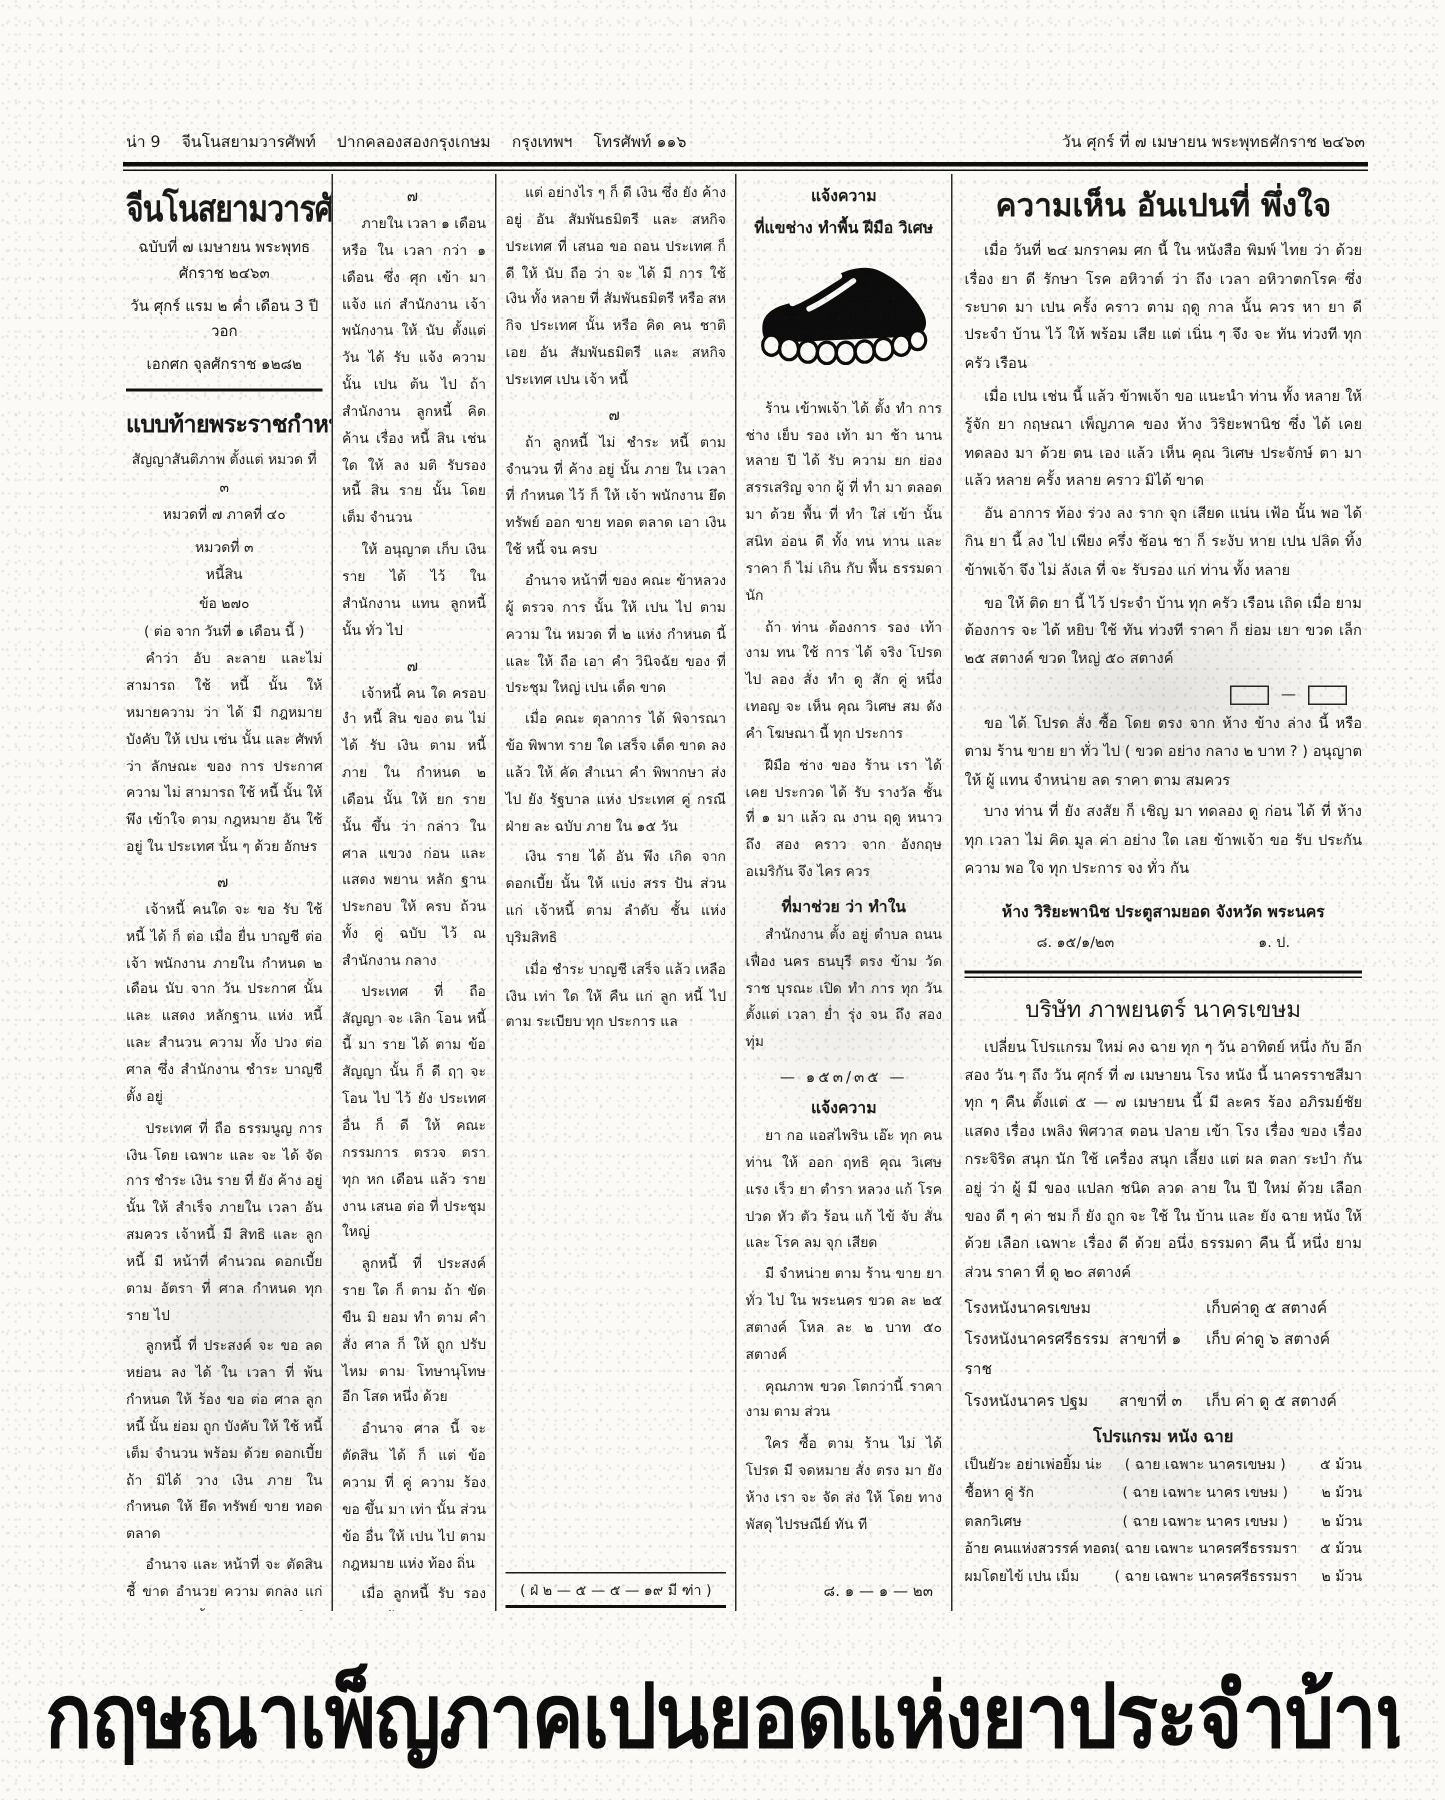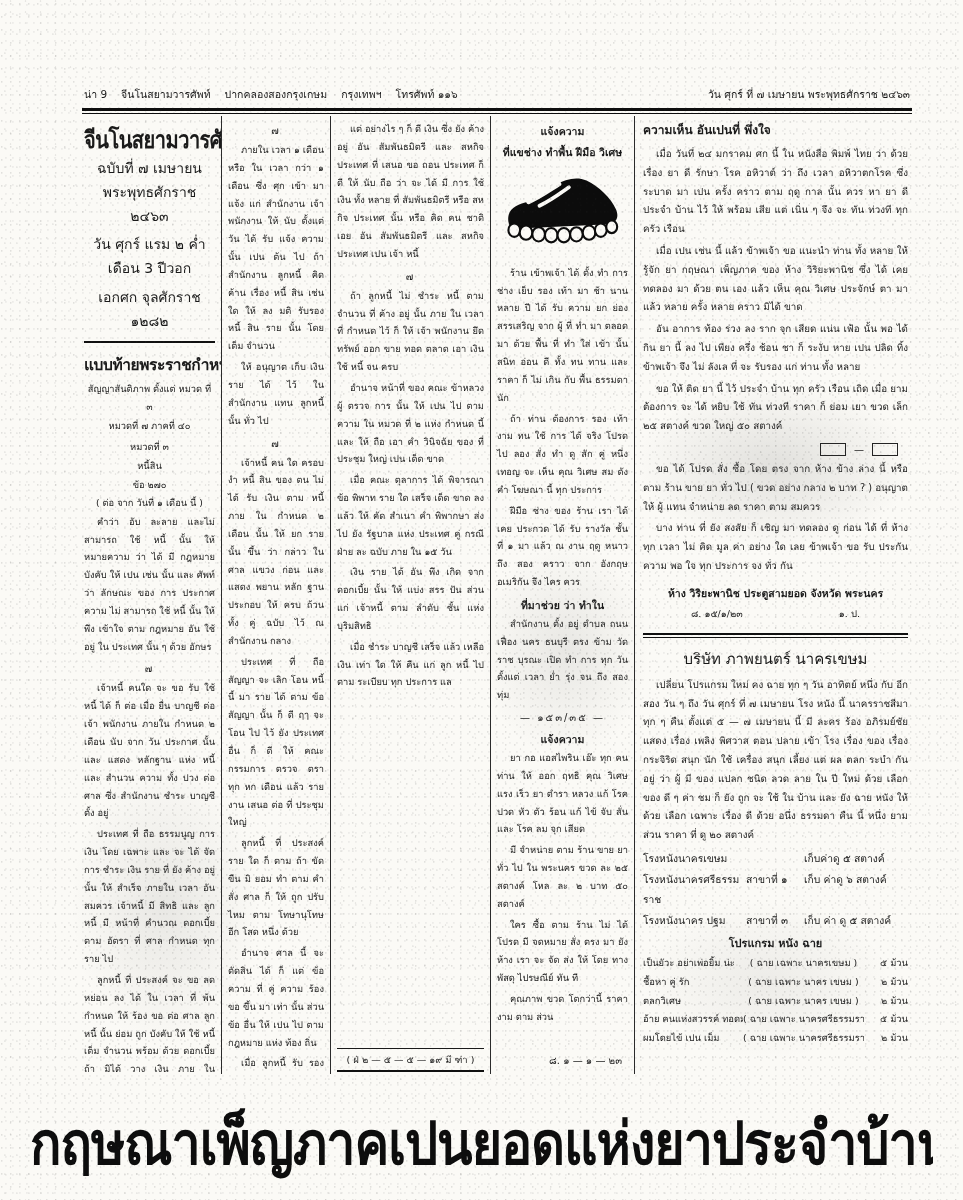--- a/index.html
+++ b/index.html
@@ -43,30 +43,30 @@
   .c3 { width:160px; }
   .c4 { width:144px; }
   .cR { width:278px; padding:2px 4px 2px 8px; }
 
   p.body { font-size:9.3px; line-height:1.92; text-align:justify; text-indent:13px; margin-bottom:3px; }
   .cR p.body { font-size:9.8px; }
   .orn { text-align:center; font-size:10px; margin:3px 0; letter-spacing:2px; }
 
   .masthead-box { border-bottom:2.5px solid #101010; padding-bottom:7px; margin-bottom:5px; }
   .masthead-title { font-size:20px; font-weight:bold; text-align:center; transform:scaleY(1.2); transform-origin:top; white-space:nowrap; letter-spacing:-.5px; }
-  .masthead-sub { font-size:14px; text-align:center; margin-top:5px; line-height:1.7; }
+  .masthead-sub { font-size:10px; text-align:center; margin-top:5px; line-height:1.7; }
 
   .law-title { font-size:15.5px; font-weight:bold; text-align:center; margin:4px 0 3px; white-space:nowrap; letter-spacing:-.4px; }
   .law-sub { font-size:9.3px; text-align:center; line-height:2.0; }
   .law-sub.sp { margin-top:3px; }
 
   .notice-head { font-size:10.5px; font-weight:bold; text-align:center; line-height:1.8; margin-top:2px; }
   .shoe-wrap { text-align:center; margin:6px 0 8px; }
 
-  .op-title { font-size:12px; font-weight:bold; margin:2px 0 6px; white-space:nowrap; }
+  .op-title { font-size:21px; font-weight:bold; text-align:center; margin:2px 0 6px; white-space:nowrap; }
   .stamp-row { display:flex; justify-content:flex-end; align-items:center; gap:8px; margin:4px 10px 4px 0; }
   .stampbox { display:inline-block; width:26px; height:13px; border:1.5px solid #222; }
   .stampdash { font-size:10px; }
   .sig-line { font-size:10.5px; font-weight:bold; text-align:center; margin:6px 0 2px; }
   .note-row { display:flex; justify-content:space-around; font-size:9.5px; margin:2px 0 6px; }
 
   .section-rule { border-top:2.5px solid #101010; border-bottom:1px solid #101010; height:5px; margin:6px 0; }
 
   .cin-title { font-size:15px; font-weight:normal; text-align:center; margin:3px 0 5px; white-space:nowrap; }
   .theatre-row { display:flex; font-size:10.3px; line-height:2.0; }
@@ -184,22 +184,22 @@
         </div>
         <p class="body">ร้าน เข้าพเจ้า ได้ ตั้ง ทำ การ ช่าง เย็บ รอง เท้า มา ช้า นาน หลาย ปี ได้ รับ ความ ยก ย่อง สรรเสริญ จาก ผู้ ที่ ทำ มา ตลอด มา ด้วย พื้น ที่ ทำ ใส่ เข้า นั้น สนิท อ่อน ดี ทั้ง ทน ทาน และ ราคา ก็ ไม่ เกิน กับ พื้น ธรรมดา นัก</p>
         <p class="body">ถ้า ท่าน ต้องการ รอง เท้า งาม ทน ใช้ การ ได้ จริง โปรด ไป ลอง สั่ง ทำ ดู สัก คู่ หนึ่ง เทอญ จะ เห็น คุณ วิเศษ สม ดัง คำ โฆษณา นี้ ทุก ประการ</p>
         <p class="body">ฝีมือ ช่าง ของ ร้าน เรา ได้ เคย ประกวด ได้ รับ รางวัล ชั้น ที่ ๑ มา แล้ว ณ งาน ฤดู หนาว ถึง สอง คราว จาก อังกฤษ อเมริกัน จึง ไคร ควร</p>
         <div class="notice-head">ที่มาช่วย ว่า ทำใน</div>
         <p class="body">สำนักงาน ตั้ง อยู่ ตำบล ถนน เฟื่อง นคร ธนบุรี ตรง ข้าม วัด ราช บุรณะ เปิด ทำ การ ทุก วัน ตั้งแต่ เวลา ย่ำ รุ่ง จน ถึง สอง ทุ่ม</p>
         <div class="orn">— ๑๕๓/๓๕ —</div>
         <div class="notice-head">แจ้งความ</div>
         <p class="body">ยา กอ แอสไพริน เอ๊ะ ทุก คน ท่าน ให้ ออก ฤทธิ คุณ วิเศษ แรง เร็ว ยา ตำรา หลวง แก้ โรค ปวด หัว ตัว ร้อน แก้ ไข้ จับ สั่น และ โรค ลม จุก เสียด</p>
         <p class="body">มี จำหน่าย ตาม ร้าน ขาย ยา ทั่ว ไป ใน พระนคร ขวด ละ ๒๕ สตางค์ โหล ละ ๒ บาท ๕๐ สตางค์</p>
+        <p class="body">คุณภาพ ขวด โตกว่านี้ ราคา งาม ตาม ส่วน</p>
         <p class="body">ใคร ซื้อ ตาม ร้าน ไม่ ได้ โปรด มี จดหมาย สั่ง ตรง มา ยัง ห้าง เรา จะ จัด ส่ง ให้ โดย ทาง พัสดุ ไปรษณีย์ ทัน ที</p>
-        <p class="body">คุณภาพ ขวด โตกว่านี้ ราคา งาม ตาม ส่วน</p>
         <div class="col-footer">
           <div class="c4-footer">๘.   ๑ — ๑ — ๒๓</div>
         </div>
       </section>
 
       <section class="col cR">
 
         <div class="op-title">ความเห็น อันเปนที่ พึ่งใจ</div>
         <p class="body">เมื่อ วันที่ ๒๔ มกราคม ศก นี้ ใน หนังสือ พิมพ์ ไทย ว่า ด้วย เรื่อง ยา ดี รักษา โรค อหิวาต์ ว่า ถึง เวลา อหิวาตกโรค ซึ่ง ระบาด มา เปน ครั้ง คราว ตาม ฤดู กาล นั้น ควร หา ยา ดี ประจำ บ้าน ไว้ ให้ พร้อม เสีย แต่ เนิ่น ๆ จึง จะ ทัน ท่วงที ทุก ครัว เรือน</p>
         <p class="body">เมื่อ เปน เช่น นี้ แล้ว ข้าพเจ้า ขอ แนะนำ ท่าน ทั้ง หลาย ให้ รู้จัก ยา กฤษณา เพ็ญภาค ของ ห้าง วิริยะพานิช ซึ่ง ได้ เคย ทดลอง มา ด้วย ตน เอง แล้ว เห็น คุณ วิเศษ ประจักษ์ ตา มา แล้ว หลาย ครั้ง หลาย คราว มิได้ ขาด</p>

